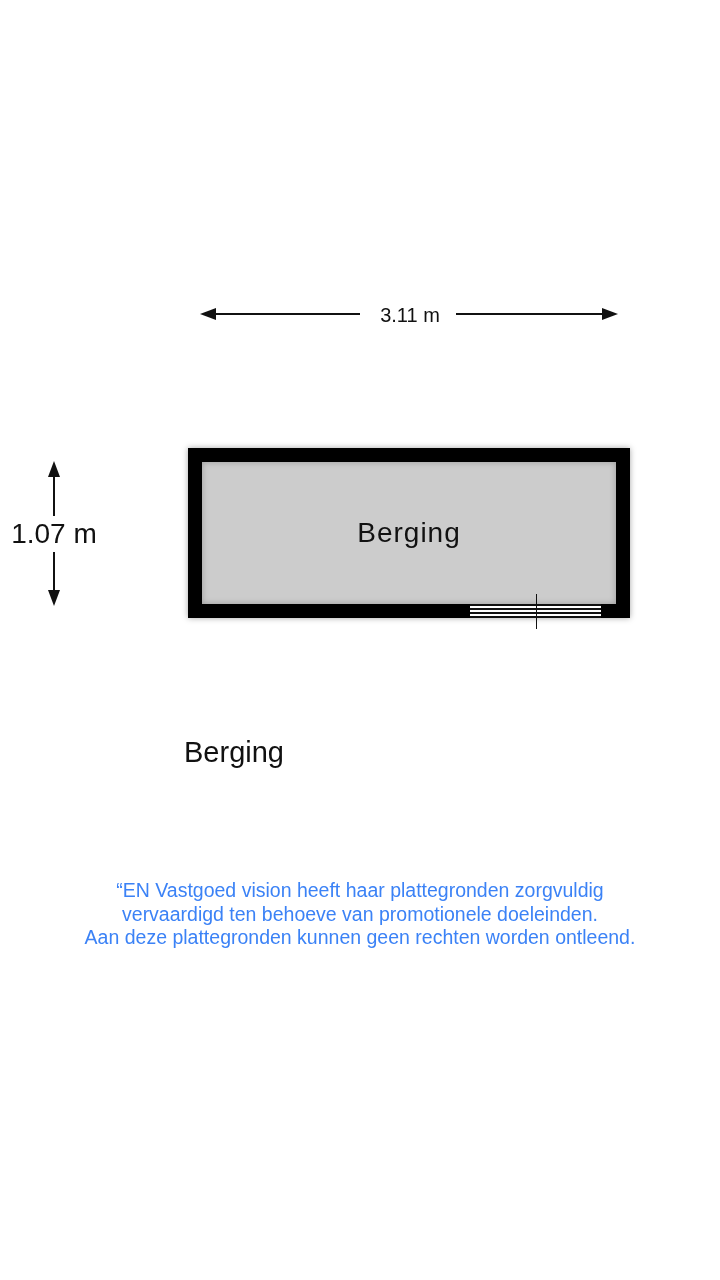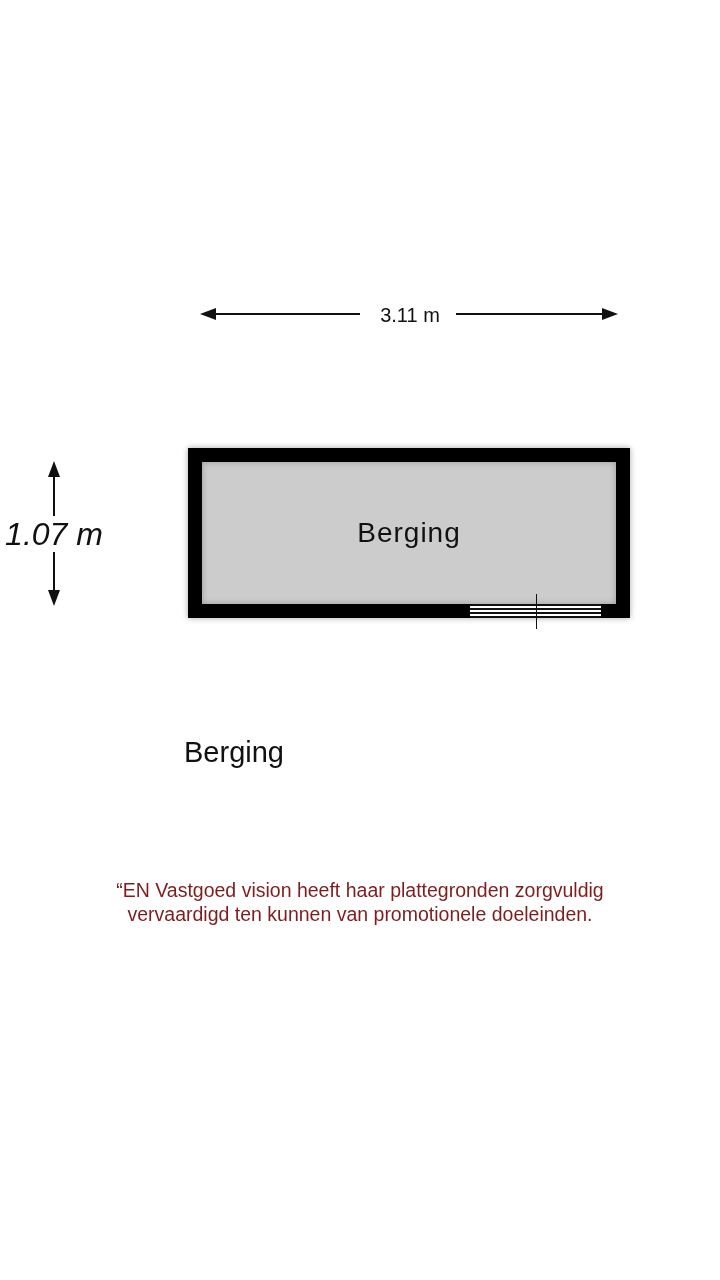--- a/index.html
+++ b/index.html
@@ -9,42 +9,42 @@
   }
   
   .hdim-line { position: absolute; top: 313px; height: 2px; background: #111; }
   .hdim-label { position: absolute; top: 300px; left: 360px; width: 100px; text-align: center; font-size: 20px; line-height: 30px; }
   .arrow-left { position: absolute; top: 308px; left: 200px; width: 0; height: 0;
     border-top: 6px solid transparent; border-bottom: 6px solid transparent; border-right: 16px solid #111; }
   .arrow-right { position: absolute; top: 308px; left: 602px; width: 0; height: 0;
     border-top: 6px solid transparent; border-bottom: 6px solid transparent; border-left: 16px solid #111; }
   
   .vdim-line { position: absolute; left: 53px; width: 2px; background: #111; }
-  .vdim-label { position: absolute; left: 4px; top: 519px; width: 100px; text-align: center; font-size: 32px; line-height: 30px; font-style: italic; }
+  .vdim-label { position: absolute; left: 4px; top: 519px; width: 100px; text-align: center; font-size: 28px; line-height: 30px; }
   .arrow-up { position: absolute; left: 48px; top: 461px; width: 0; height: 0;
     border-left: 6px solid transparent; border-right: 6px solid transparent; border-bottom: 16px solid #111; }
   .arrow-down { position: absolute; left: 48px; top: 590px; width: 0; height: 0;
     border-left: 6px solid transparent; border-right: 6px solid transparent; border-top: 16px solid #111; }
   
   .room-wall {
     position: absolute; left: 188px; top: 448px; width: 442px; height: 170px;
     background: #000; box-shadow: 0 0 6px rgba(0,0,0,0.35);
   }
   .room-floor {
     position: absolute; left: 14px; top: 14px; width: 414px; height: 142px;
     background: #cccccc; box-shadow: inset 0 0 6px rgba(0,0,0,0.25);
   }
   .room-label { position: absolute; left: 0; width: 100%; top: 54px; text-align: center; font-size: 28px; letter-spacing: 1px; line-height: 34px; color: #111; }
   .window {
     position: absolute; left: 282px; top: 156px; width: 131px; height: 14px; background: #fff;
   }
   .window .wl { position: absolute; left: 0; width: 100%; height: 2px; background: #111; }
   .door-mark { position: absolute; left: 536px; top: 594px; width: 1px; height: 35px; background: #111; }
   .caption { position: absolute; left: 184px; top: 734px; font-size: 29px; line-height: 36px; }
-  .disclaimer { position: absolute; left: 60px; width: 600px; top: 879px; text-align: center; font-size: 19.5px; line-height: 23.5px; color: #7f1d1d; }
+  .disclaimer { position: absolute; left: 60px; width: 600px; top: 879px; text-align: center; font-size: 19.5px; line-height: 23.5px; color: #3b82f6; }
   .disclaimer div { white-space: nowrap; }
 </style>
 </head>
 <body>
 
 <div>
   <div class="arrow-left"></div>
   <div class="hdim-line" style="left:210px;width:150px;"></div>
   <div class="hdim-label">3.11 m</div>
   <div class="hdim-line" style="left:456px;width:150px;"></div>
@@ -69,14 +69,15 @@
     <div class="wl" style="top:8px;"></div>
     <div class="wl" style="top:12px;"></div>
   </div>
 </div>
 <div class="door-mark"></div>
 
 <div class="caption">Berging</div>
 
 <div class="disclaimer">
   <div>“EN Vastgoed vision heeft haar plattegronden zorgvuldig</div>
-  <div>vervaardigd ten kunnen van promotionele doeleinden.</div>
+  <div>vervaardigd ten behoeve van promotionele doeleinden.</div>
+  <div>Aan deze plattegronden kunnen geen rechten worden ontleend.</div>
 </div>
 
 </body></html>

